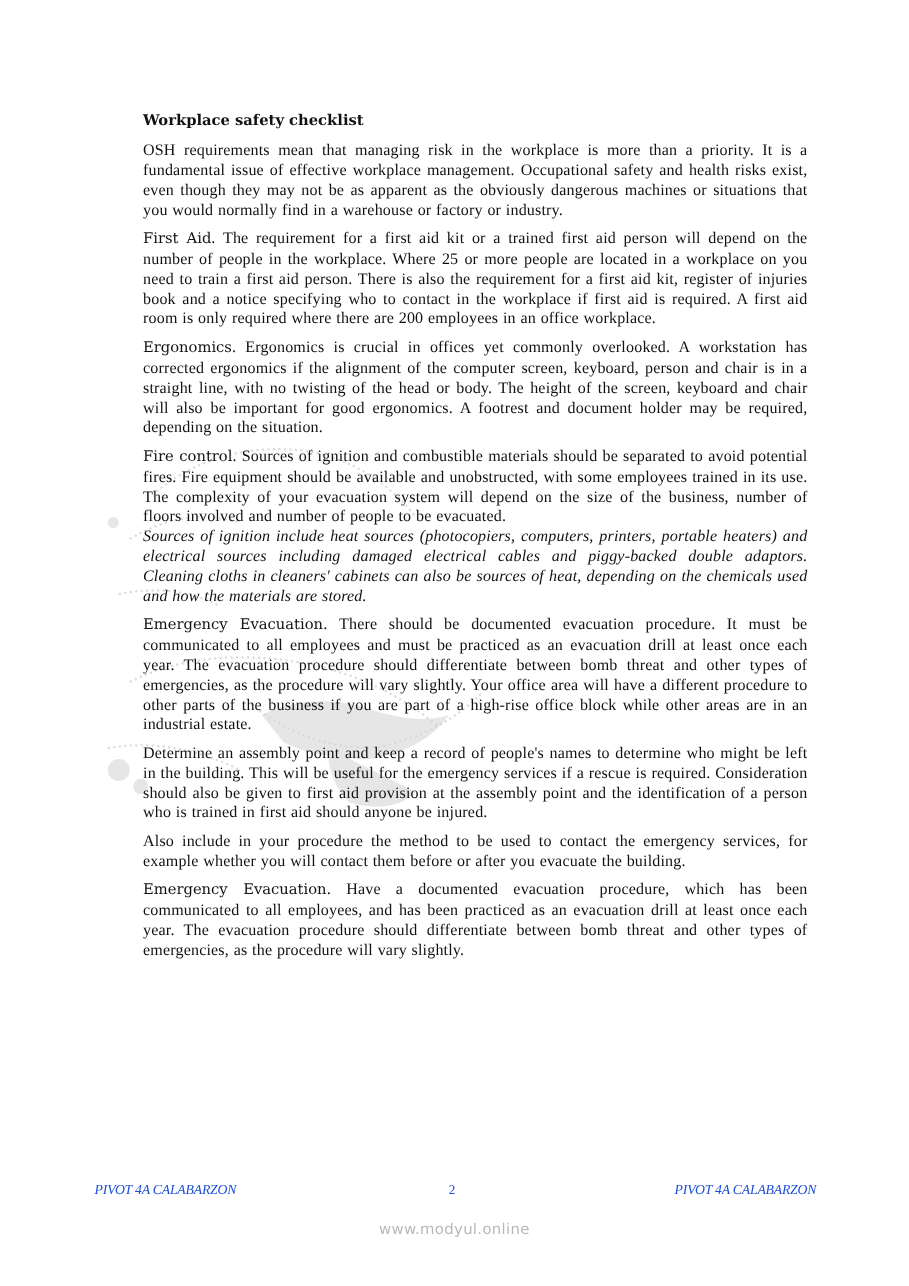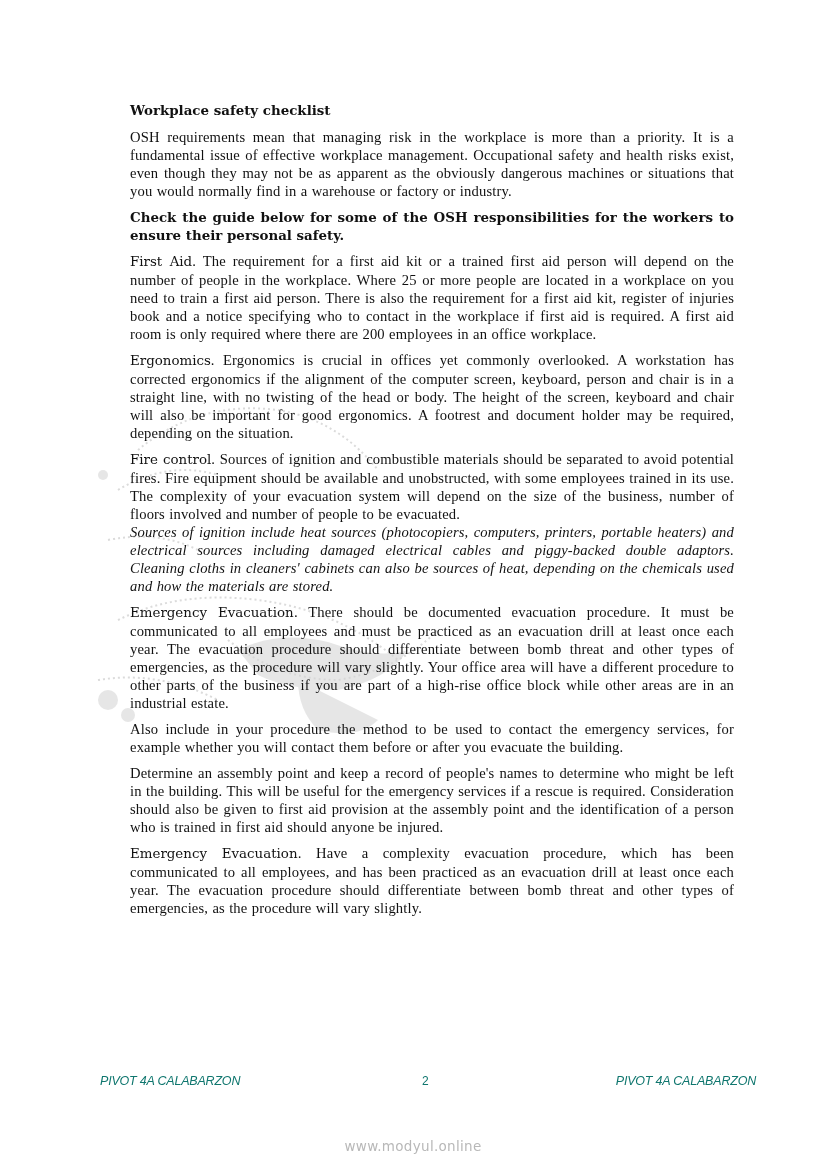--- a/index.html
+++ b/index.html
@@ -63,44 +63,44 @@
     }
     .lead {
       font-family: "DejaVu Serif", serif;
       font-weight: normal;
       font-size: 13.4px;
       letter-spacing: 0;
     }
     .footer {
       position: absolute;
       top: 1074px;
-      left: 100px;
+      left: 86px;
       width: 656px;
       height: 20px;
-      font-family: Liberation Sans, sans-serif;
+      font-family: Liberation Serif, serif;
       font-size: 12.5px;
-      color: #0f766e;
+      color: #1d4ed8;
     }
     .footer .left {
       position: absolute; left: 0; top: 0;
       font-style: italic;
       letter-spacing: -0.2px;
     }
     .footer .center {
       position: absolute; left: 322px; top: 0;
       font-size: 12px;
     }
     .footer .right {
       position: absolute; right: 0; top: 0;
       font-style: italic;
       letter-spacing: -0.2px;
     }
     .site-watermark {
       position: absolute;
-      top: 1138px;
+      top: 1110px;
       left: 0;
       width: 826px;
       text-align: center;
       font-family: "DejaVu Sans", sans-serif;
       font-size: 13.5px;
       color: #b8b8b8;
       letter-spacing: 0.3px;
     }
   </style>
 </head>
@@ -124,37 +124,36 @@
       <circle cx="50" cy="335" r="7"></circle>
       <circle cx="25" cy="95" r="5"></circle>
     </g>
   </svg>
 
   <div class="content">
     <p class="heading">Workplace safety checklist</p>
 
     <p class="gap" style="margin-top:9px">OSH requirements mean that managing risk in the workplace is more than a priority. It is a fundamental issue of effective workplace management. Occupational safety and health risks exist, even though they may not be as apparent as the obviously dangerous machines or situations that you would normally find in a warehouse or factory or industry.</p>
 
-    <p class="subheading gap">Check the guide below for some of the OSH responsibilities for the workers to ensure their personal safety.</p>
 
     <p class="gap"><span class="lead">First Aid</span><span>.</span><span> The requirement for a first aid kit or a trained first aid person will depend on the number of people in the workplace. Where 25 or more people are located in a workplace on you need to train a first aid person. There is also the requirement for a first aid kit, register of injuries book and a notice specifying who to contact in the workplace if first aid is required. A first aid room is only required where there are 200 employees in an office workplace.</span></p>
 
     <p class="gap"><span class="lead">Ergonomics</span><span>.</span><span> Ergonomics is crucial in offices yet commonly overlooked. A workstation has corrected ergonomics if the alignment of the computer screen, keyboard, person and chair is in a straight line, with no twisting of the head or body. The height of the screen, keyboard and chair will also be important for good ergonomics. A footrest and document holder may be required, depending on the situation.</span></p>
 
     <p class="gap"><span class="lead">Fire control</span><span>.</span><span> Sources of ignition and combustible materials should be separated to avoid potential fires. Fire equipment should be available and unobstructed, with some employees trained in its use. The complexity of your evacuation system will depend on the size of the business, number of floors involved and number of people to be evacuated.</span></p>
 
     <p class="tight">Sources of ignition include heat sources (photocopiers, computers, printers, portable heaters) and electrical sources including damaged electrical cables and piggy-backed double adaptors. Cleaning cloths in cleaners' cabinets can also be sources of heat, depending on the chemicals used and how the materials are stored.</p>
 
     <p class="gap"><span class="lead">Emergency Evacuation.</span><span> There should be documented evacuation procedure. It must be communicated to all employees and must be practiced as an evacuation drill at least once each year. The evacuation procedure should differentiate between bomb threat and other types of emergencies, as the procedure will vary slightly. Your office area will have a different procedure to other parts of the business if you are part of a high-rise office block while other areas are in an industrial estate.</span></p>
 
+    <p class="gap">Determine an assembly point and keep a record of people's names to determine who might be left in the building. This will be useful for the emergency services if a rescue is required. Consideration should also be given to first aid provision at the assembly point and the identification of a person who is trained in first aid should anyone be injured.</p>
+
     <p class="gap">Also include in your procedure the method to be used to contact the emergency services, for example whether you will contact them before or after you evacuate the building.</p>
 
-    <p class="gap">Determine an assembly point and keep a record of people's names to determine who might be left in the building. This will be useful for the emergency services if a rescue is required. Consideration should also be given to first aid provision at the assembly point and the identification of a person who is trained in first aid should anyone be injured.</p>
-
-    <p class="gap"><span class="lead">Emergency Evacuation.</span><span> Have a complexity evacuation procedure, which has been communicated to all employees, and has been practiced as an evacuation drill at least once each year. The evacuation procedure should differentiate between bomb threat and other types of emergencies, as the procedure will vary slightly.</span></p>
+    <p class="gap"><span class="lead">Emergency Evacuation.</span><span> Have a documented evacuation procedure, which has been communicated to all employees, and has been practiced as an evacuation drill at least once each year. The evacuation procedure should differentiate between bomb threat and other types of emergencies, as the procedure will vary slightly.</span></p>
   </div>
 
   <div class="footer">
     <span class="left">PIVOT 4A CALABARZON</span>
     <span class="center">2</span>
     <span class="right">PIVOT 4A CALABARZON</span>
   </div>
 
   <div class="site-watermark">www.modyul.online</div>
 </div>

